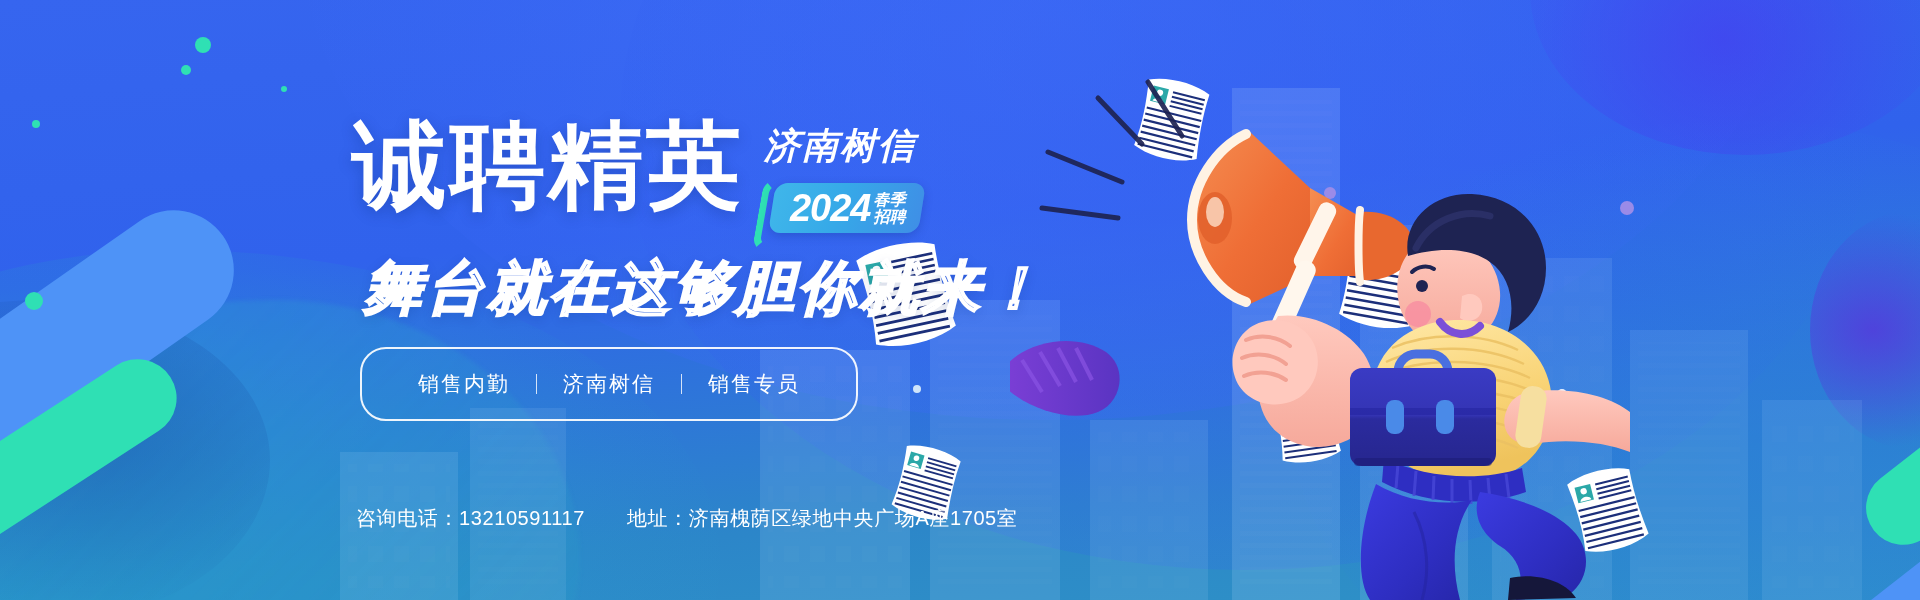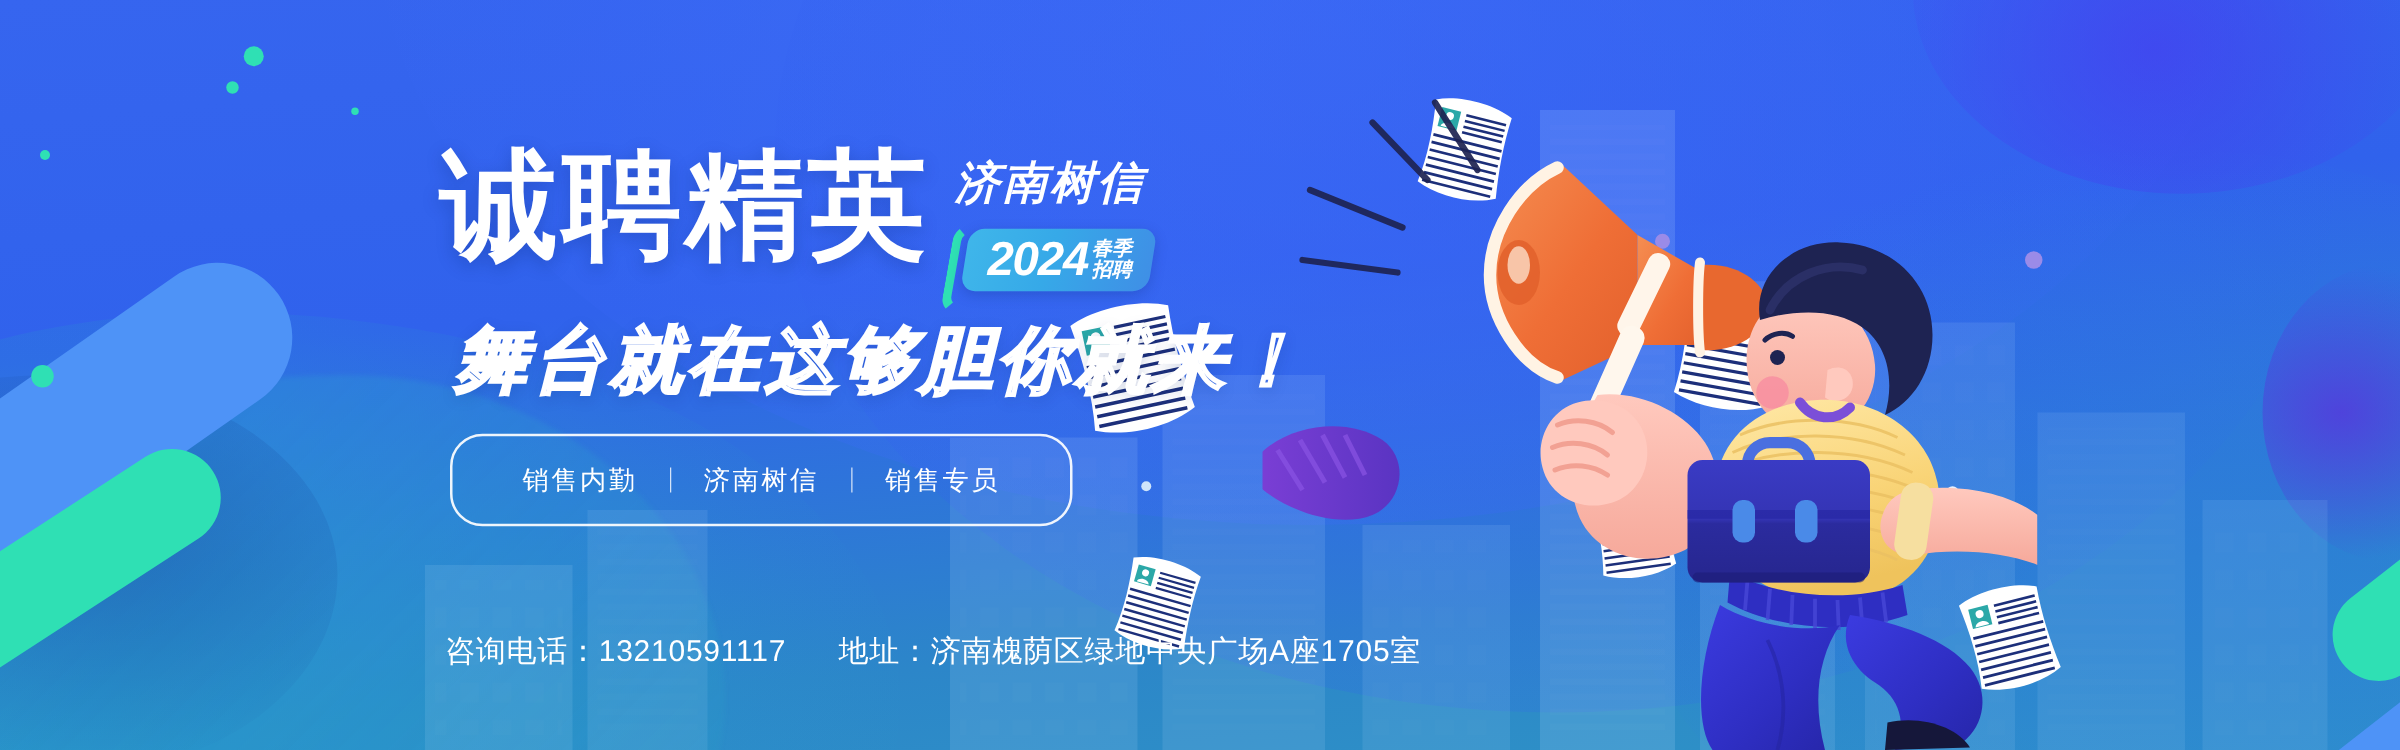--- a/index.html
+++ b/index.html
@@ -235,21 +235,21 @@
 
   .contact-row {
     position: absolute;
     left: 356px;
     top: 505px;
     display: flex;
     align-items: center;
     gap: 42px;
   }
   .contact-item {
-    font-size: 24px;
+    font-size: 20px;
     color: #ffffff;
     letter-spacing: .6px;
     white-space: nowrap;
   }
 
   
   .illustration { position: absolute; left: 1010px; top: 60px; width: 620px; height: 540px; }
 </style>
 </head>
 <body>

